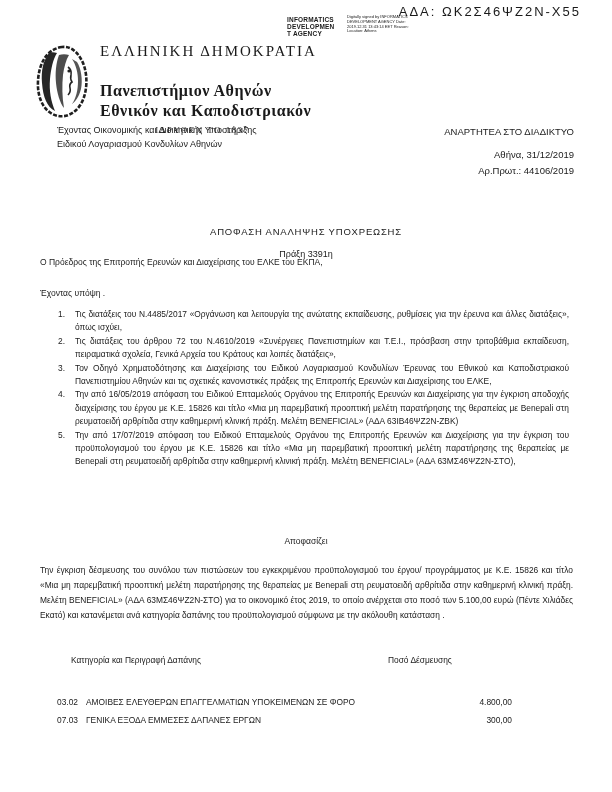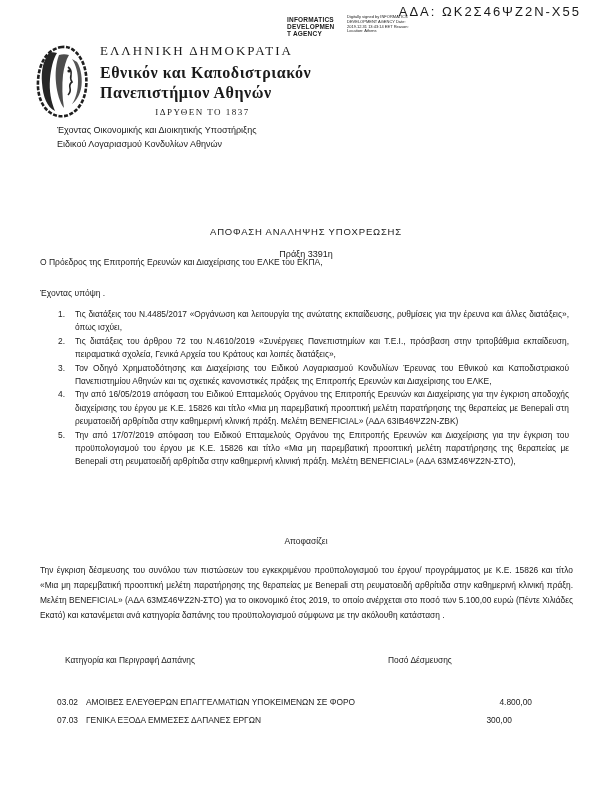--- a/index.html
+++ b/index.html
@@ -10,21 +10,21 @@
   }
   
   .ada { position:absolute; top:4px; right:31px; font-size:13px; letter-spacing:2px; white-space:nowrap; }
   
   .stamp-agency { position:absolute; left:287px; top:16px; width:62px; font-weight:bold; font-size:6.5px; line-height:7.2px; letter-spacing:0.2px; }
   .stamp-sig { position:absolute; left:347px; top:15px; width:78px; font-size:4px; line-height:4.8px; }
   
   .emblem { position:absolute; left:35px; top:45px; width:60px; height:74px; }
   
   .masthead { position:absolute; left:100px; top:43px; font-family:"Liberation Serif", serif; }
-  .republic { font-size:13px; letter-spacing:2px; margin-bottom:4px; }
+  .republic { font-size:15px; letter-spacing:2px; margin-bottom:21px; }
   .uni-line { font-size:16px; font-weight:bold; line-height:20px; letter-spacing:0.5px; }
   .founded { font-size:9px; letter-spacing:1.5px; width:205px; text-align:center; margin-top:4px; }
   
   .unit { position:absolute; left:57px; top:123px; font-size:9px; line-height:14px; }
   
   .right-head { position:absolute; right:38px; top:126px; text-align:right; font-size:9.5px; line-height:12px; }
   .right-head .place-date { margin-top:11px; }
   .right-head .protocol { margin-top:4px; }
   
   .title-block { position:absolute; left:0; top:226px; width:100%; text-align:center; }
@@ -36,24 +36,24 @@
   .considerations { position:absolute; left:57px; top:308px; width:512px;
     font-size:8.4px; line-height:13.4px; text-align:justify; list-style:none; margin:0; padding:0; }
   .considerations li { position:relative; padding-left:18px; }
   .considerations .num { position:absolute; left:1px; top:0; }
   .decide-word { position:absolute; left:0; top:536px; width:100%; text-align:center; font-size:8.5px; }
   .decision { position:absolute; left:40px; top:563px; width:533px;
     font-size:8.4px; line-height:15px; text-align:justify; }
   
   .exp-table { position:absolute; left:57px; top:655px; width:455px; font-size:8.4px; }
   .exp-table .thead { position:relative; height:12px; }
-  .exp-table .th-left { position:absolute; left:8px; top:0; }
+  .exp-table .th-left { position:absolute; left:14px; top:0; }
   .exp-table .th-right { position:absolute; left:331px; top:0; }
   .exp-table .trow { position:absolute; left:0; width:455px; height:12px; }
-  .exp-table .trow.r0 { top:42px;padding-left:20px; }
+  .exp-table .trow.r0 { top:42px; }
   .exp-table .trow.r1 { top:60px; }
   .exp-table .tcode { position:absolute; left:0; top:0; }
   .exp-table .tdesc { position:absolute; left:29px; top:0; }
   .exp-table .tamount { position:absolute; right:0; top:0; text-align:right; }
 </style>
 </head>
 <body>
 
 <div class="page">
 
@@ -72,30 +72,35 @@
       <path d="M14 8 C8 16 6 26 7 38 C8 52 12 62 20 66 C16 56 14 46 15 34 C16 24 18 14 22 8 C19 7 16 7 14 8 Z" fill="#262626"></path>
       <path d="M24 10 C21 18 20 28 21 38 C22 48 25 58 29 63 C27 52 27 40 28 30 C29 22 31 15 34 10 C31 9 27 9 24 10 Z" fill="#2e2e2e" opacity="0.85"></path>
       <path d="M37 14 C41 20 43 28 43 36 C43 45 41 53 37 59 C40 57 44 52 46 44 C48 35 46 23 42 17 Z" fill="#2a2a2a" opacity="0.8"></path>
       <path d="M33 22 q4 3 3 8 q-1 4 1 7 q-3 2 -2 6 q1 4 -2 7" fill="none" stroke="#222222" stroke-width="1.6"></path>
       <circle cx="34" cy="26" r="1.6" fill="#1f1f1f"></circle>
     </svg>
   </div>
 
   <div class="masthead">
     <div class="republic">ΕΛΛΗΝΙΚΗ ΔΗΜΟΚΡΑΤΙΑ</div>
+    <div class="uni-line">Πανεπιστήμιον Αθηνών</div>
     <div class="uni-line">Εθνικόν και Καποδιστριακόν</div>
-    <div class="uni-line">Πανεπιστήμιον Αθηνών</div>
     <div class="founded">ΙΔΡΥΘΕΝ ΤΟ 1837</div>
   </div>
 
   <div class="unit">
     <div>Έχοντας Οικονομικής και Διοικητικής Υποστήριξης</div>
     <div>Ειδικού Λογαριασμού Κονδυλίων Αθηνών</div>
   </div>
 
+  <div class="right-head">
+    <div>ΑΝΑΡΤΗΤΕΑ ΣΤΟ ΔΙΑΔΙΚΤΥΟ</div>
+    <div class="place-date">Αθήνα, 31/12/2019</div>
+    <div class="protocol">Αρ.Πρωτ.: 44106/2019</div>
+  </div>
 
   <div class="title-block">
     <div class="title-main">ΑΠΟΦΑΣΗ ΑΝΑΛΗΨΗΣ ΥΠΟΧΡΕΩΣΗΣ</div>
     <div class="title-act">Πράξη 3391η</div>
   </div>
 
   <div class="intro">Ο Πρόεδρος της Επιτροπής Ερευνών και Διαχείρισης του ΕΛΚΕ του ΕΚΠΑ,</div>
   <div class="having">Έχοντας υπόψη .</div>
 
   <ol class="considerations">

